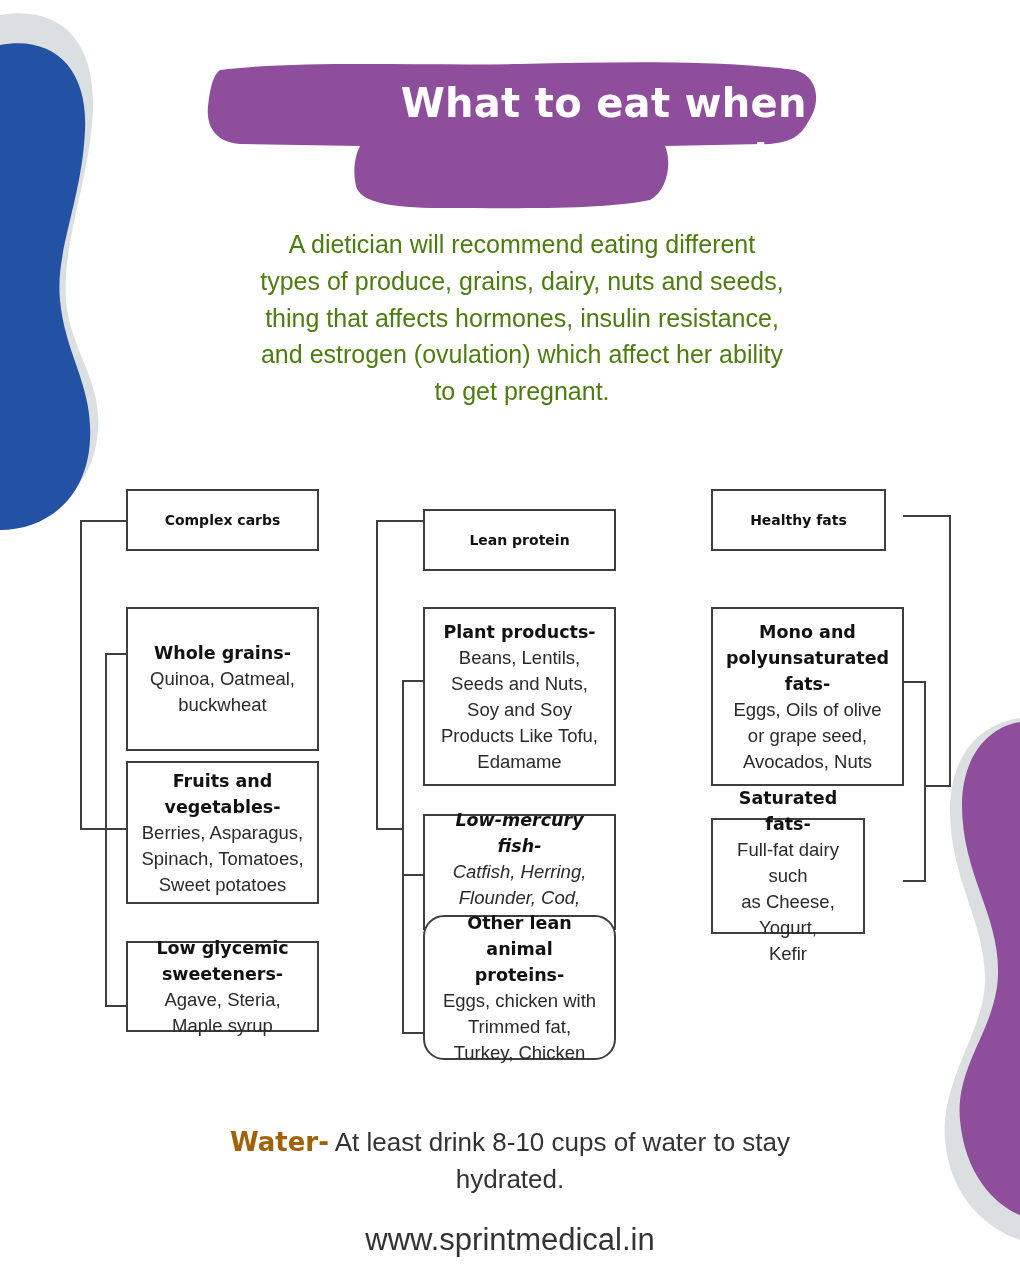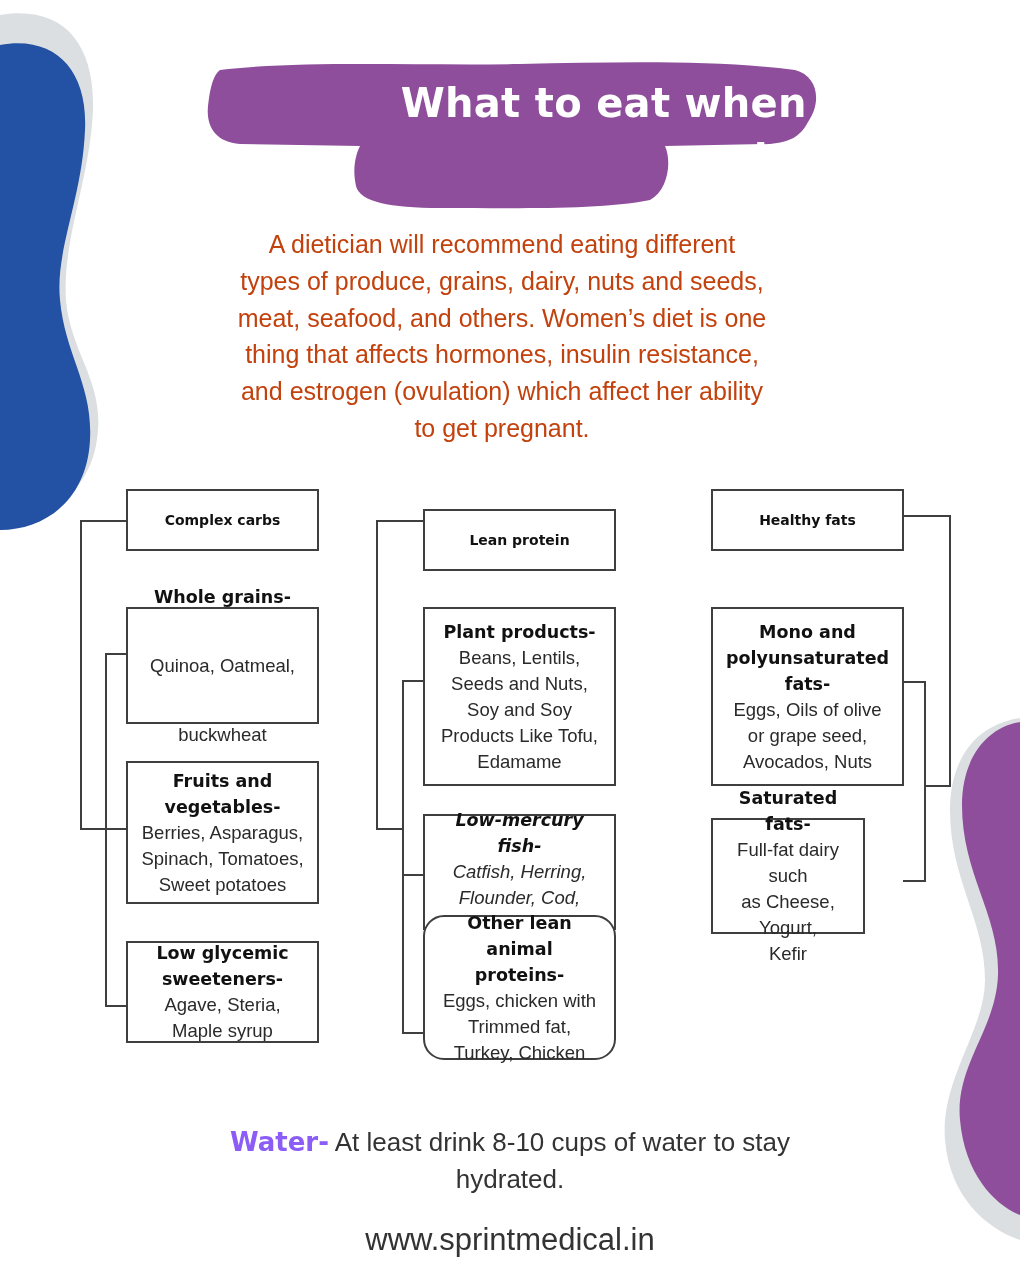--- a/index.html
+++ b/index.html
@@ -16,22 +16,22 @@
     .title-blob {
       position: absolute; left: 0; top: 0; width: 1020px; height: 150px;
     }
     .title {
       position: relative; margin: 0; color: #ffffff;
       font-family: "DejaVu Sans", sans-serif; font-weight: bold;
       font-size: 40px; line-height: 54px; letter-spacing: 0.3px;
       padding-top: 14px;
     }
     .intro {
-      position: absolute; left: 192px; top: 226px; width: 620px;
-      text-align: center; font-size: 25px; line-height: 36.8px; color: #c2410c;
+      position: absolute; left: 212px; top: 226px; width: 620px;
+      text-align: center; font-size: 25px; line-height: 36.8px; color: #4d7c0f;
       font-family: "Liberation Sans", sans-serif;
     }
     .box {
       position: absolute; box-sizing: border-box;
       border: 2.5px solid #3f3f3f; background: #fff;
       text-align: center; font-family: "Liberation Sans", sans-serif;
       color: #2a2a2a;
     }
     .box.head {
       display: flex; align-items: center; justify-content: center;
@@ -42,21 +42,21 @@
       display: flex; flex-direction: column; justify-content: center;
       font-size: 18.5px; line-height: 26px; padding: 4px 8px;
     }
     .box.item .lbl { font-weight: bold; color: #111; font-family: "DejaVu Sans", sans-serif; font-size: 17.5px; }
     .line { position: absolute; background: #3f3f3f; }
     .water {
       position: absolute; left: 190px; top: 1124px; width: 640px;
       text-align: center; font-size: 26px; line-height: 37px; color: #333;
       font-family: "Liberation Sans", sans-serif;
     }
-    .water b { font-family: "DejaVu Sans", sans-serif; font-weight: bold; color: #8b5cf6; }
+    .water b { font-family: "DejaVu Sans", sans-serif; font-weight: bold; color: #a16207; }
     .site {
       position: absolute; left: 0; top: 1222px; width: 1020px; text-align: center;
       font-size: 31px; color: #333; font-family: "Liberation Sans", sans-serif;
     }
   </style>
 </head>
 <body>
 
 <svg class="deco" viewBox="0 0 1020 1280">
   <path d="M0,15 C60,5 95,40 93,110 C90,180 62,240 66,300 C70,350 102,380 98,430 C94,490 50,520 0,525 Z" fill="#dcdfe1"></path>
@@ -71,49 +71,48 @@
   </svg>
   <h1 class="title">
     <span>What to eat when trying to</span><br>
     <span>get pregnant?</span>
   </h1>
 </div>
 
 <div class="intro">
   <div>A dietician will recommend eating different</div>
   <div>types of produce, grains, dairy, nuts and seeds,</div>
-  <div>meat, seafood, and others. Women’s diet is one</div>
   <div>thing that affects hormones, insulin resistance,</div>
   <div>and estrogen (ovulation) which affect her ability</div>
   <div>to get pregnant.</div>
 </div>
 
 <div class="line" style="left:80px;top:520px;width:48px;height:2px;"></div>
 <div class="line" style="left:80px;top:520px;width:2px;height:310px;"></div>
 <div class="line" style="left:80px;top:828px;width:48px;height:2px;"></div>
 <div class="line" style="left:105px;top:653px;width:23px;height:2px;"></div>
 <div class="line" style="left:105px;top:653px;width:2px;height:354px;"></div>
 <div class="line" style="left:105px;top:1005px;width:23px;height:2px;"></div>
 
 <div class="box head" style="left:126px;top:489px;width:193px;height:62px;">
   <span>Complex carbs</span>
 </div>
-<div class="box item" style="left:126px;top:607px;width:193px;height:117px;gap:43px;">
+<div class="box item" style="left:126px;top:607px;width:193px;height:144px;">
   <div class="lbl">Whole grains-</div>
   <div>Quinoa, Oatmeal,</div>
   <div>buckwheat</div>
 </div>
 <div class="box item" style="left:126px;top:761px;width:193px;height:143px;">
   <div class="lbl">Fruits and</div>
   <div class="lbl">vegetables-</div>
   <div>Berries, Asparagus,</div>
   <div>Spinach, Tomatoes,</div>
   <div>Sweet potatoes</div>
 </div>
-<div class="box item" style="left:126px;top:941px;width:193px;height:102px;">
+<div class="box item" style="left:126px;top:941px;width:193px;height:91px;">
   <div class="lbl">Low glycemic</div>
   <div class="lbl">sweeteners-</div>
   <div>Agave, Steria,</div>
   <div>Maple syrup</div>
 </div>
 
 <div class="line" style="left:376px;top:520px;width:48px;height:2px;"></div>
 <div class="line" style="left:376px;top:520px;width:2px;height:310px;"></div>
 <div class="line" style="left:376px;top:828px;width:27px;height:2px;"></div>
 <div class="line" style="left:402px;top:680px;width:22px;height:2px;"></div>
@@ -146,21 +145,21 @@
   <div>Turkey, Chicken</div>
 </div>
 
 <div class="line" style="left:903px;top:515px;width:48px;height:2px;"></div>
 <div class="line" style="left:949px;top:515px;width:2px;height:272px;"></div>
 <div class="line" style="left:925px;top:785px;width:26px;height:2px;"></div>
 <div class="line" style="left:903px;top:681px;width:23px;height:2px;"></div>
 <div class="line" style="left:924px;top:681px;width:2px;height:201px;"></div>
 <div class="line" style="left:903px;top:880px;width:23px;height:2px;"></div>
 
-<div class="box head" style="left:711px;top:489px;width:193px;height:62px;">
+<div class="box head" style="left:711px;top:489px;width:175px;height:62px;">
   <span>Healthy fats</span>
 </div>
 <div class="box item" style="left:711px;top:607px;width:193px;height:179px;">
   <div class="lbl">Mono and</div>
   <div class="lbl">polyunsaturated</div>
   <div class="lbl">fats-</div>
   <div>Eggs, Oils of olive</div>
   <div>or grape seed,</div>
   <div>Avocados, Nuts</div>
 </div>

